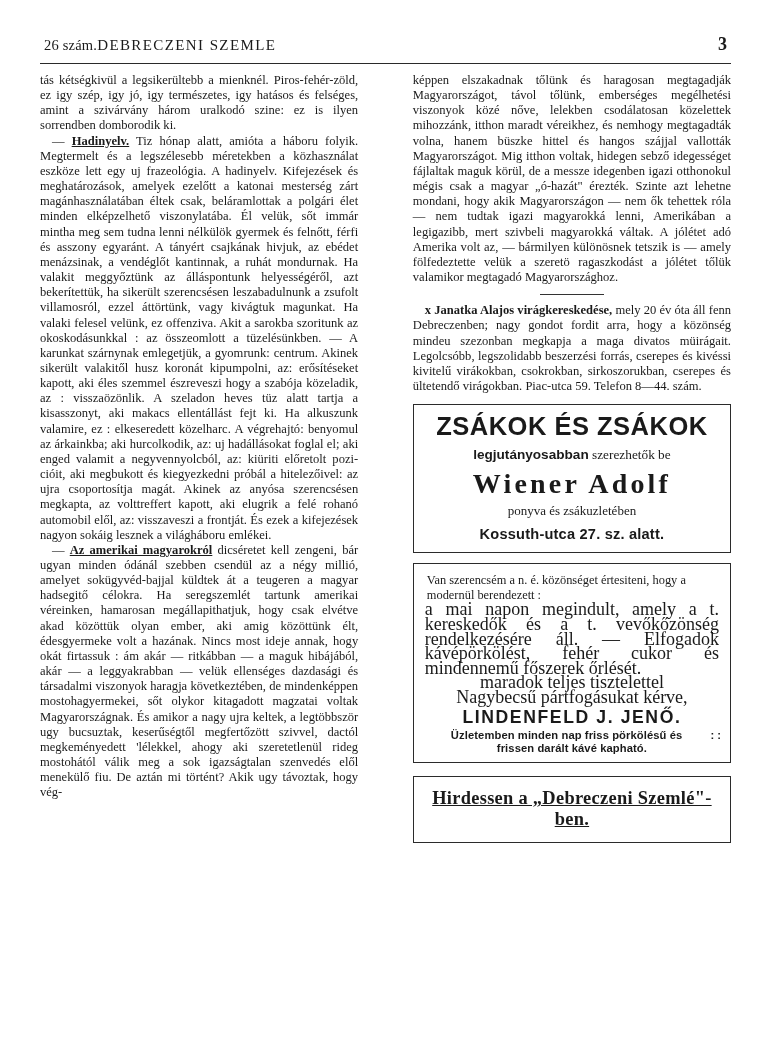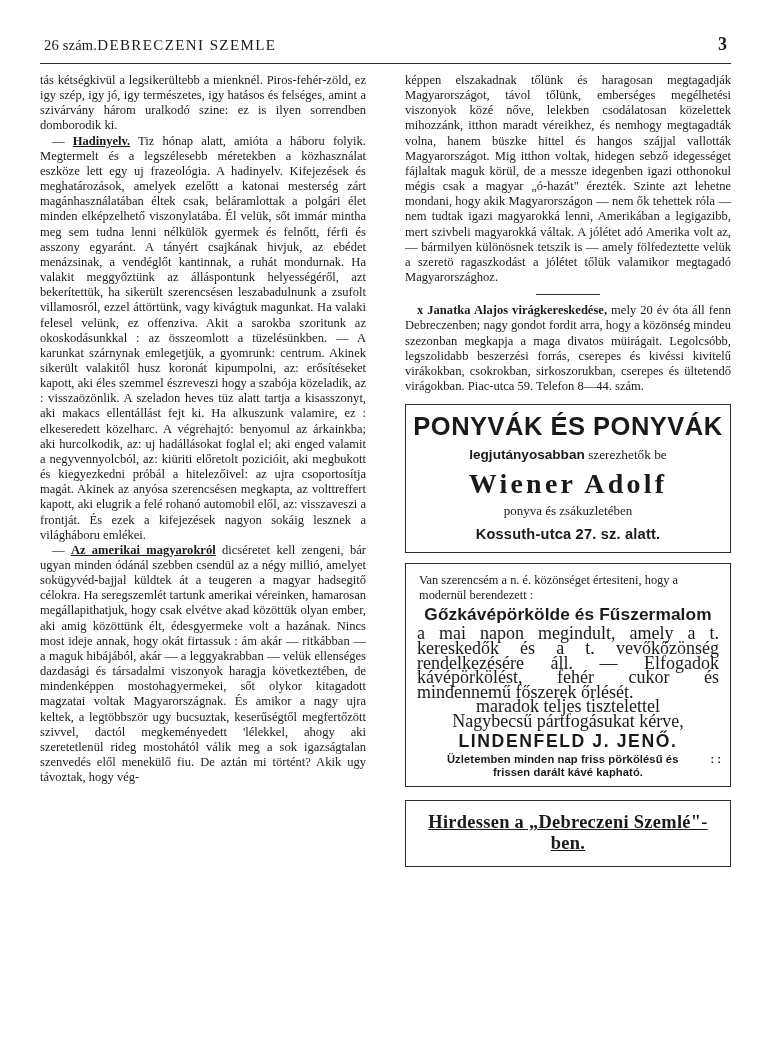--- a/index.html
+++ b/index.html
@@ -44,21 +44,21 @@
   }
   .mh-right {
     font-size: 18px;
     font-weight: bold;
     white-space: nowrap;
     padding-right: 4px;
   }
   
   .cols {
     display: flex;
-    gap: 0;
+    gap: 8px;
     height: 952px;
   }
   .col {
     width: 339px;
     position: relative;
   }
   .col-left { padding-right: 13px; }
   .gutter {
     width: 13px;
   }
@@ -211,30 +211,29 @@
 
     <div class="col col-right">
 
       <p class="body">képpen elszakadnak tőlünk és haragosan megtagadják Magyarországot, távol tőlünk, emberséges megélhetési viszonyok közé nőve, lelekben csodálatosan közelet­tek mihozzánk, itthon maradt véreikhez, és nemhogy megtagadták volna, hanem büszke hittel és hangos szájjal vallották Magyarországot. Mig itthon voltak, hidegen sebző idegességet fájlaltak maguk körül, de a messze idegenben igazi otthonokul mégis csak a magyar „ó-hazát" érezték. Szinte azt lehetne mondani, hogy akik Magyarországon — nem ők tehettek róla — nem tudtak igazi magyarokká lenni, Amerikában a legigazibb, mert szivbeli magyarokká váltak. A jólétet adó Amerika volt az, — bármilyen különösnek tetszik is — amely fölfedeztette velük a szeretö ragaszkodást a jólétet tőlük valamikor megtagadó Magyarországhoz.</p>
 
       <div class="rule-short"></div>
 
       <p class="body ind"><b>x Janatka Alajos virágkereskedése,</b> <span>mely 20 év óta áll fenn Debreczenben; nagy gondot fordit arra, hogy a közönség mindeu szezonban megkapja a maga divatos müirágait. Legolcsóbb, legszolidabb beszerzési forrás, cserepes és kivéssi kivitelű virákokban, csokrok­ban, sirkoszorukban, cserepes és ültetendő virágokban. Piac-utca 59. Telefon 8—44. szám.</span></p>
 
       <div class="ad ad-zsakok">
-        <div class="ad-title">PONYVÁK ÉS PONYVÁK</div>
+        <div class="ad-title">ZSÁKOK ÉS ZSÁKOK</div>
         <div class="ad-line2"><b>legjutányosabban</b> <span>szerezhetők be</span></div>
         <div class="ad-name">Wiener Adolf</div>
         <div class="ad-sub">ponyva és zsákuzletében</div>
         <div class="ad-addr">Kossuth-utca 27. sz. alatt.</div>
       </div>
 
       <div class="ad ad-gozkave">
         <div class="gk-l1">Van szerencsém a n. é. közönséget ér­tesiteni, hogy a modernül berendezett :</div>
-        <div class="gk-title">Gőzkávépörkölde és Fűszermalom</div>
         <div class="gk-body">
           <span>a mai napon megindult, amely a t. kereskedők és a t. vevőkőzönség rendelkezésére áll. — Elfogadok kávépörkölést, fehér cukor és mindennemű főszerek őrlését.</span>
           <span class="ctr">maradok teljes tisztelettel</span>
           <span class="ctr">Nagybecsű pártfogásukat kérve,</span>
         </div>
         <div class="gk-name">LINDENFELD J. JENŐ.</div>
         <div class="gk-foot">
           <span class="mark">: :</span>
           <span>Üzletemben minden nap friss pörkölésű és</span>
           <br>

